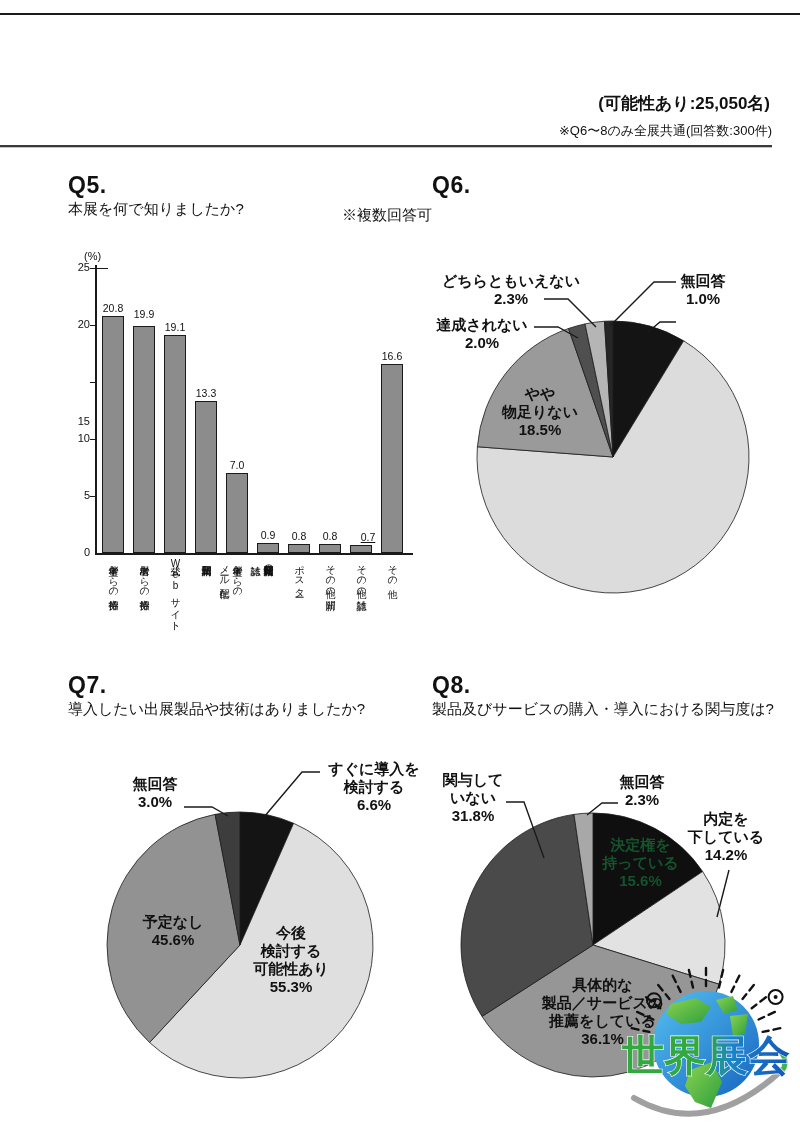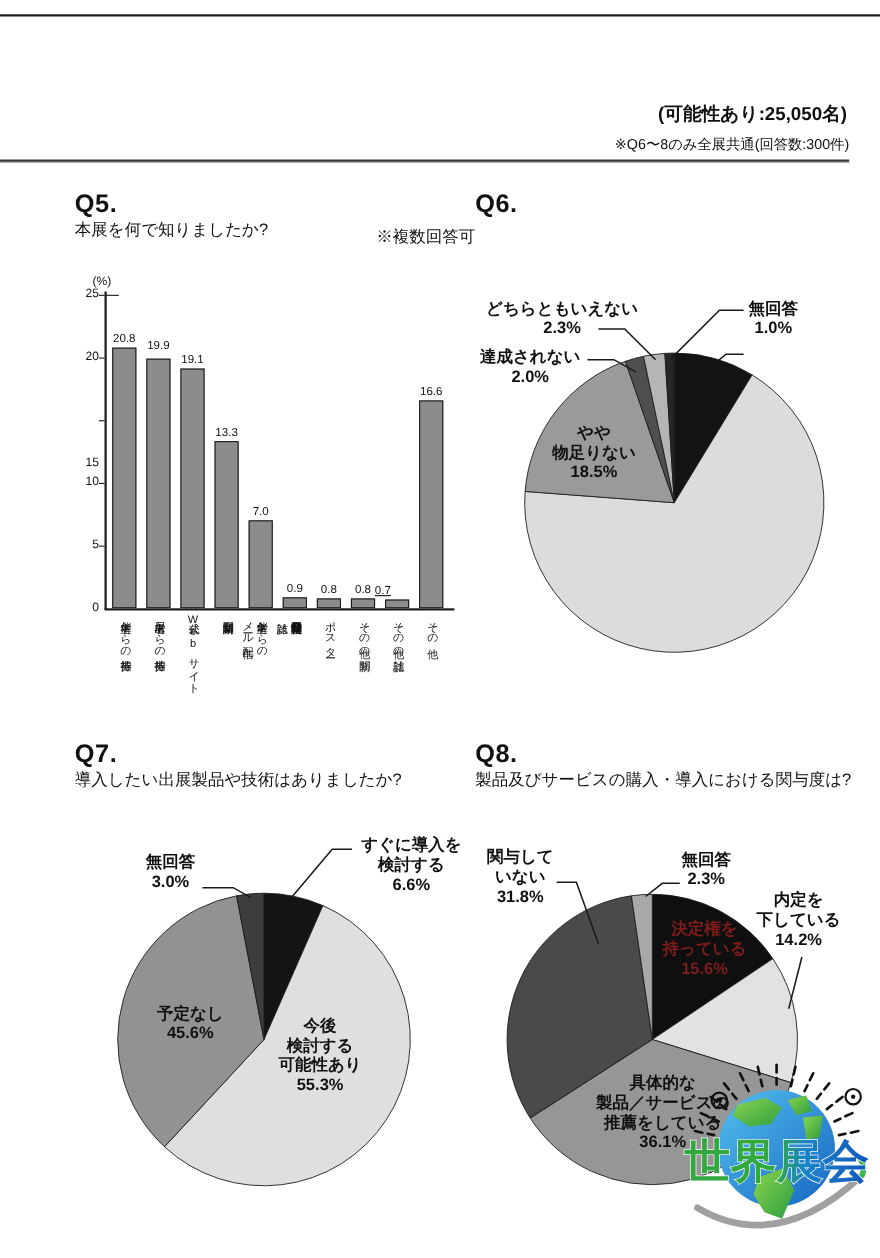--- a/index.html
+++ b/index.html
@@ -30,21 +30,21 @@
                white-space:pre-line; font-size:10px; line-height:13px; }
 
   
   .pie-svg { position:absolute; }
   #q6-pie { left:470px; top:314px; }
   #q7-pie { left:100px; top:806px; }
   #q8-pie { left:453px; top:806px; }
 
   .callout { position:absolute; text-align:center; font-size:15px; line-height:18px;
              font-weight:700; white-space:pre-line; z-index:6; }
-  .callout.white { color:#7f1d1d; }
+  .callout.white { color:#14532d; }
 
   #leaders { left:0; top:0; z-index:5; pointer-events:none; }
   #watermark { left:616px; top:952px; z-index:10; }
 </style>
 </head>
 <body>
 
 <div class="page">
 
   <div class="abs topline"></div>
@@ -100,21 +100,21 @@
       <div class="bar-val" style="left: 180px; width: 40px; top: 279px;">0.9</div>
       <div class="cat-label" style="left: 179px; width: 28px; top: 308px; height: 130px;">日刊工業新聞社発行の
 雑誌</div>
       <div class="bar-rect" style="left: 220px; width: 22px; top: 294px; height: 9px; background: rgb(140, 140, 140);"></div>
       <div class="bar-val" style="left: 211px; width: 40px; top: 280px;">0.8</div>
       <div class="cat-label" style="left: 210px; width: 28px; top: 308px; height: 130px;">ポスター</div>
       <div class="bar-rect" style="left: 251px; width: 22px; top: 294px; height: 9px; background: rgb(140, 140, 140);"></div>
       <div class="bar-val" style="left: 242px; width: 40px; top: 280px;">0.8</div>
       <div class="cat-label" style="left: 241px; width: 28px; top: 308px; height: 130px;">その他の新聞</div>
       <div class="bar-rect" style="left: 282px; width: 22px; top: 295px; height: 8px; background: rgb(140, 140, 140);"></div>
-      <div class="bar-val" style="left: 260px; width: 40px; top: 281px; text-decoration: underline;">0.7</div>
+      <div class="bar-val" style="left: 280px; width: 40px; top: 281px; text-decoration: underline;">0.7</div>
       <div class="cat-label" style="left: 272px; width: 28px; top: 308px; height: 130px;">その他の雑誌</div>
       <div class="bar-rect" style="left: 313px; width: 22px; top: 114px; height: 189px; background: rgb(140, 140, 140);"></div>
       <div class="bar-val" style="left: 304px; width: 40px; top: 100px;">16.6</div>
       <div class="cat-label" style="left: 303px; width: 28px; top: 308px; height: 130px;">その他</div>
     </div>
 
   <svg class="pie-svg" id="q6-pie" width="288" height="288" viewBox="0 0 288 288">
       <path d="M 143 143 L 143.00 7.00 A 136 136 0 0 1 213.70 26.82 Z" fill="#141414" stroke="#1a1a1a" stroke-width="0.8" stroke-linejoin="round"></path>
       <path d="M 143 143 L 213.70 26.82 A 136 136 0 1 1 7.39 132.76 Z" fill="#dcdcdc" stroke="#1a1a1a" stroke-width="0.8" stroke-linejoin="round"></path>
       <path d="M 143 143 L 7.39 132.76 A 136 136 0 0 1 98.54 14.47 Z" fill="#9a9a9a" stroke="#1a1a1a" stroke-width="0.8" stroke-linejoin="round"></path>

